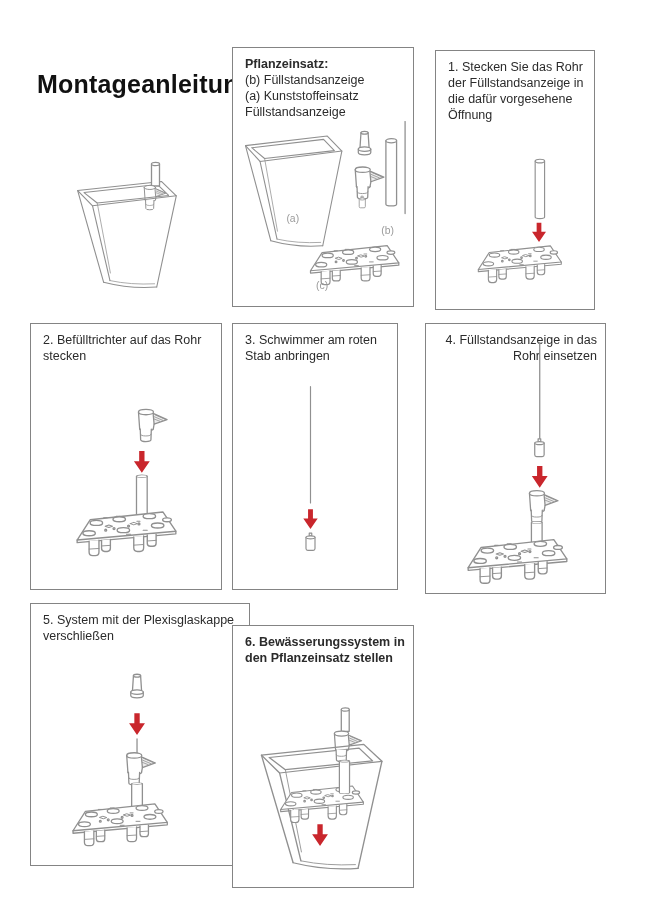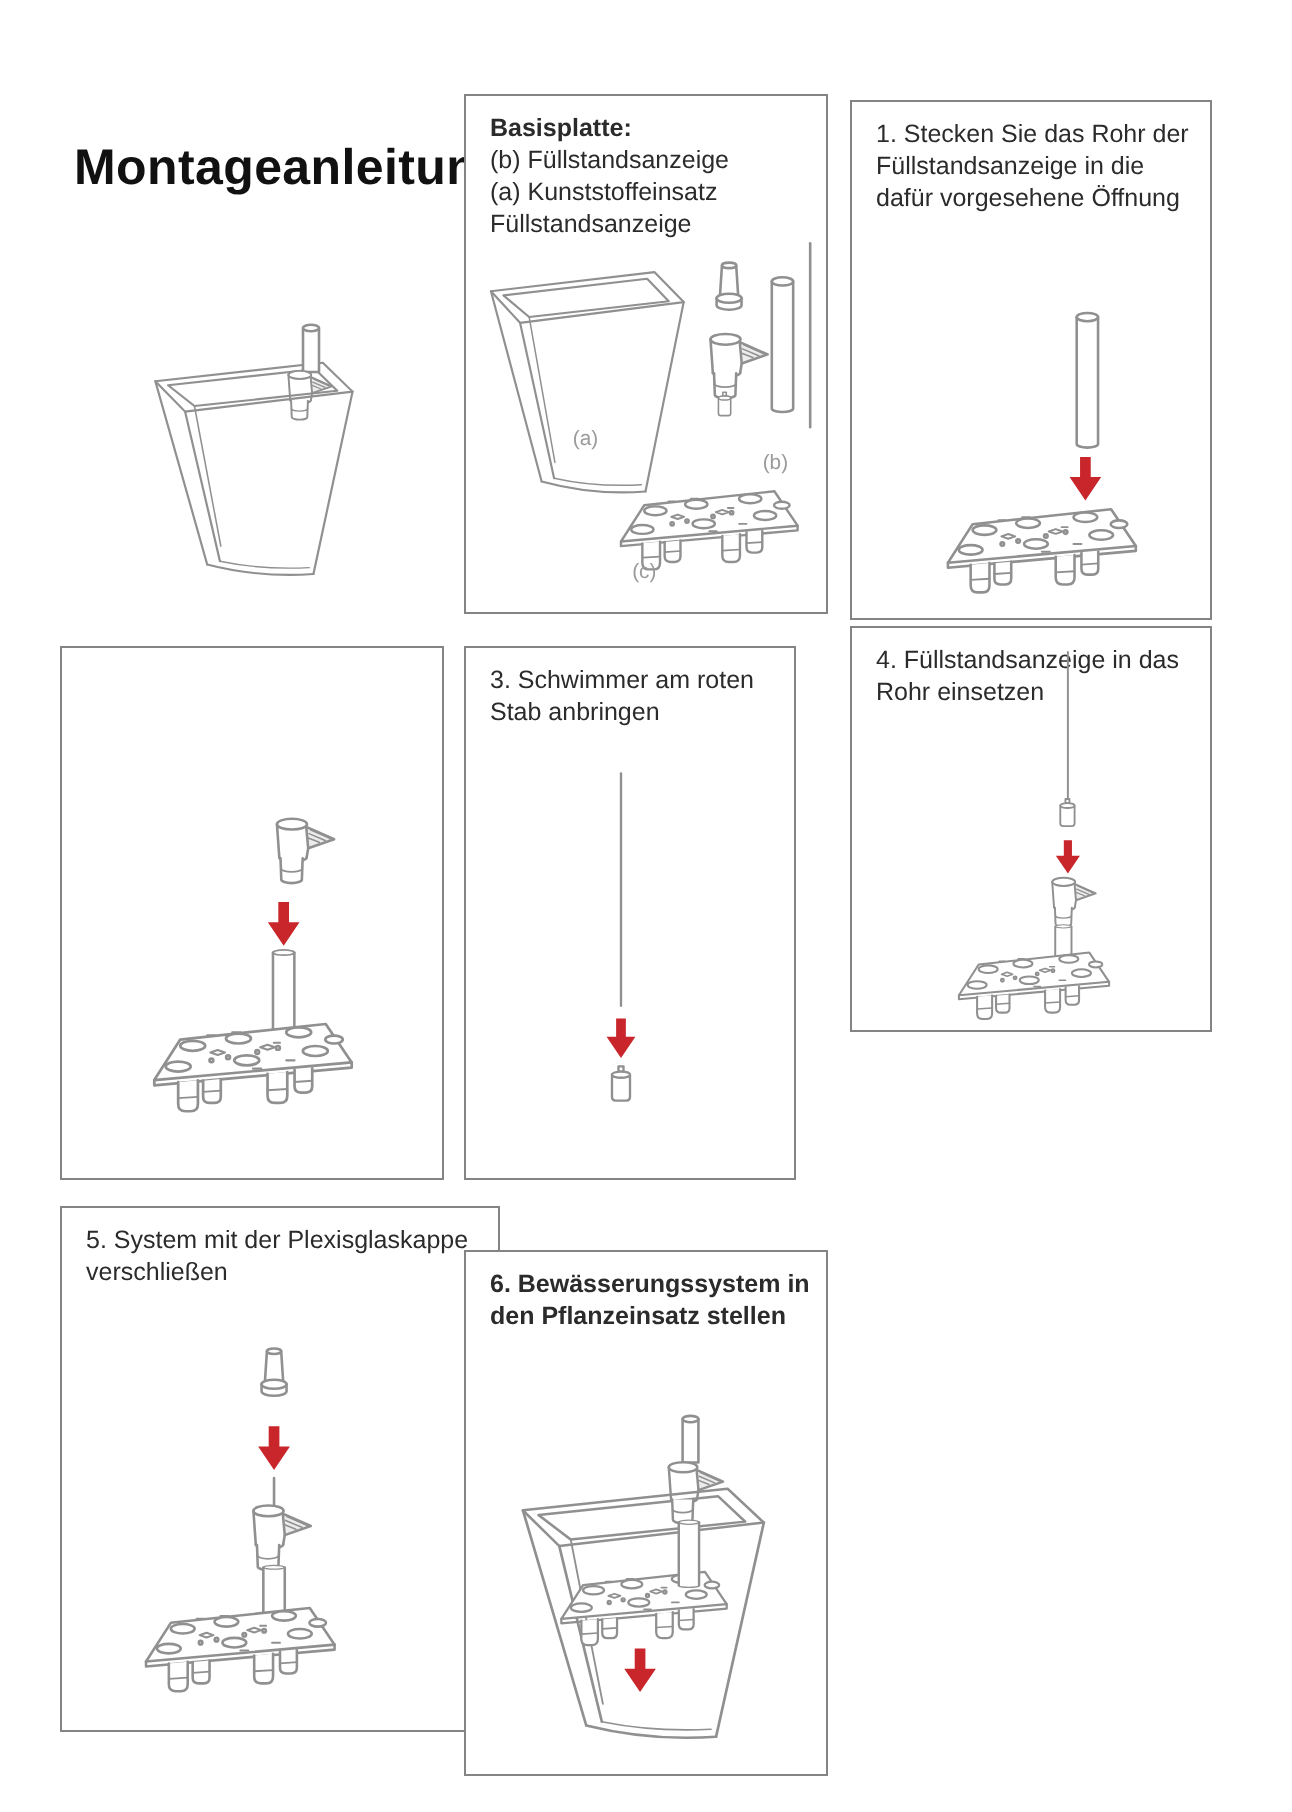--- a/index.html
+++ b/index.html
@@ -18,24 +18,24 @@
     position:absolute;left:12px;top:8px;right:8px;
     font-size:12.5px;line-height:16px;color:#2b2b2b;
   }
   .panel .txt .b{font-weight:bold;}
   .illus{position:absolute;left:0;top:0;width:100%;height:100%;display:block;}
   svg{overflow:visible;}
   .lnart{stroke:#909090;stroke-width:1.3;fill:none;stroke-linecap:round;stroke-linejoin:round;}
   .partlbl{font-size:10.5px;fill:#9b9b9b;font-family:"Liberation Sans",sans-serif;}
   
   #panel-lief {left:232px;top:47px;width:182px;height:260px;}
-  #panel-1    {left:425px;top:50px;width:181px;height:260px;}
+  #panel-1    {left:435px;top:50px;width:160px;height:260px;}
   #panel-2    {left:30px; top:323px;width:192px;height:267px;}
   #panel-3    {left:232px;top:323px;width:166px;height:267px;}
-  #panel-4    {left:425px;top:313px;width:181px;height:203px;}
+  #panel-4    {left:425px;top:323px;width:181px;height:271px;text-align:right;}
   #panel-5    {left:30px; top:603px;width:220px;height:263px;}
   #panel-6    {left:232px;top:625px;width:182px;height:263px;font-weight:bold;}
   #intro-illus{position:absolute;left:73px;top:156px;width:110px;height:140px;}
 </style>
 </head>
 <body>
 
 <div class="page">
 
   <svg width="0" height="0" style="position:absolute" aria-hidden="true">
@@ -122,21 +122,21 @@
   <div class="title">Montageanleitung</div>
 
   <svg id="intro-illus" viewBox="0 0 110 140">
     <use href="#g-pot" transform="translate(0,21) scale(0.85,0.8)"></use>
     <use href="#g-smalltube" transform="translate(78,6)"></use>
     <use href="#g-funnel" transform="translate(70,28) scale(0.75)"></use>
   </svg>
 
   <div class="panel" id="panel-lief">
     <div class="txt">
-      <div class="b">Basisplatte:</div>
+      <div class="b">Pflanzeinsatz:</div>
       <div>(b) Füllstandsanzeige</div>
       <div>(a) Kunststoffeinsatz</div>
       <div>Füllstandsanzeige</div>
     </div>
     <svg class="illus" viewBox="0 0 182 260">
       <use href="#g-pot" transform="translate(8,84) scale(0.84)"></use>
       <text class="partlbl" x="54" y="176">(a)</text>
       <use href="#g-cap" transform="translate(126,83)"></use>
       <use href="#g-funnel" transform="translate(122,118)"></use>
       <use href="#g-float" transform="translate(127,149) scale(0.62)"></use>
@@ -151,20 +151,21 @@
   <div class="panel" id="panel-1">
     <div class="txt">1. Stecken Sie das Rohr der Füllstandsanzeige in die dafür vorgesehene Öffnung</div>
     <svg class="illus" viewBox="0 0 181 260">
       <use href="#g-tube" transform="translate(113,106)"></use>
       <use href="#g-arrow" transform="translate(110,179)"></use>
       <use href="#g-plate" transform="translate(46,204)"></use>
     </svg>
   </div>
 
   <div class="panel" id="panel-2">
+    <div class="txt">2. Befülltrichter auf das Rohr stecken</div>
     <svg class="illus" viewBox="0 0 192 267">
       <use href="#g-funnel" transform="translate(107,84)"></use>
       <use href="#g-arrow" transform="translate(104,128)"></use>
       <use href="#g-tube" transform="translate(106,152) scale(1,0.64)"></use>
       <use href="#g-plate" transform="translate(44,188) scale(1.05)"></use>
     </svg>
   </div>
 
   <div class="panel" id="panel-3">
     <div class="txt">3. Schwimmer am roten Stab anbringen</div>

